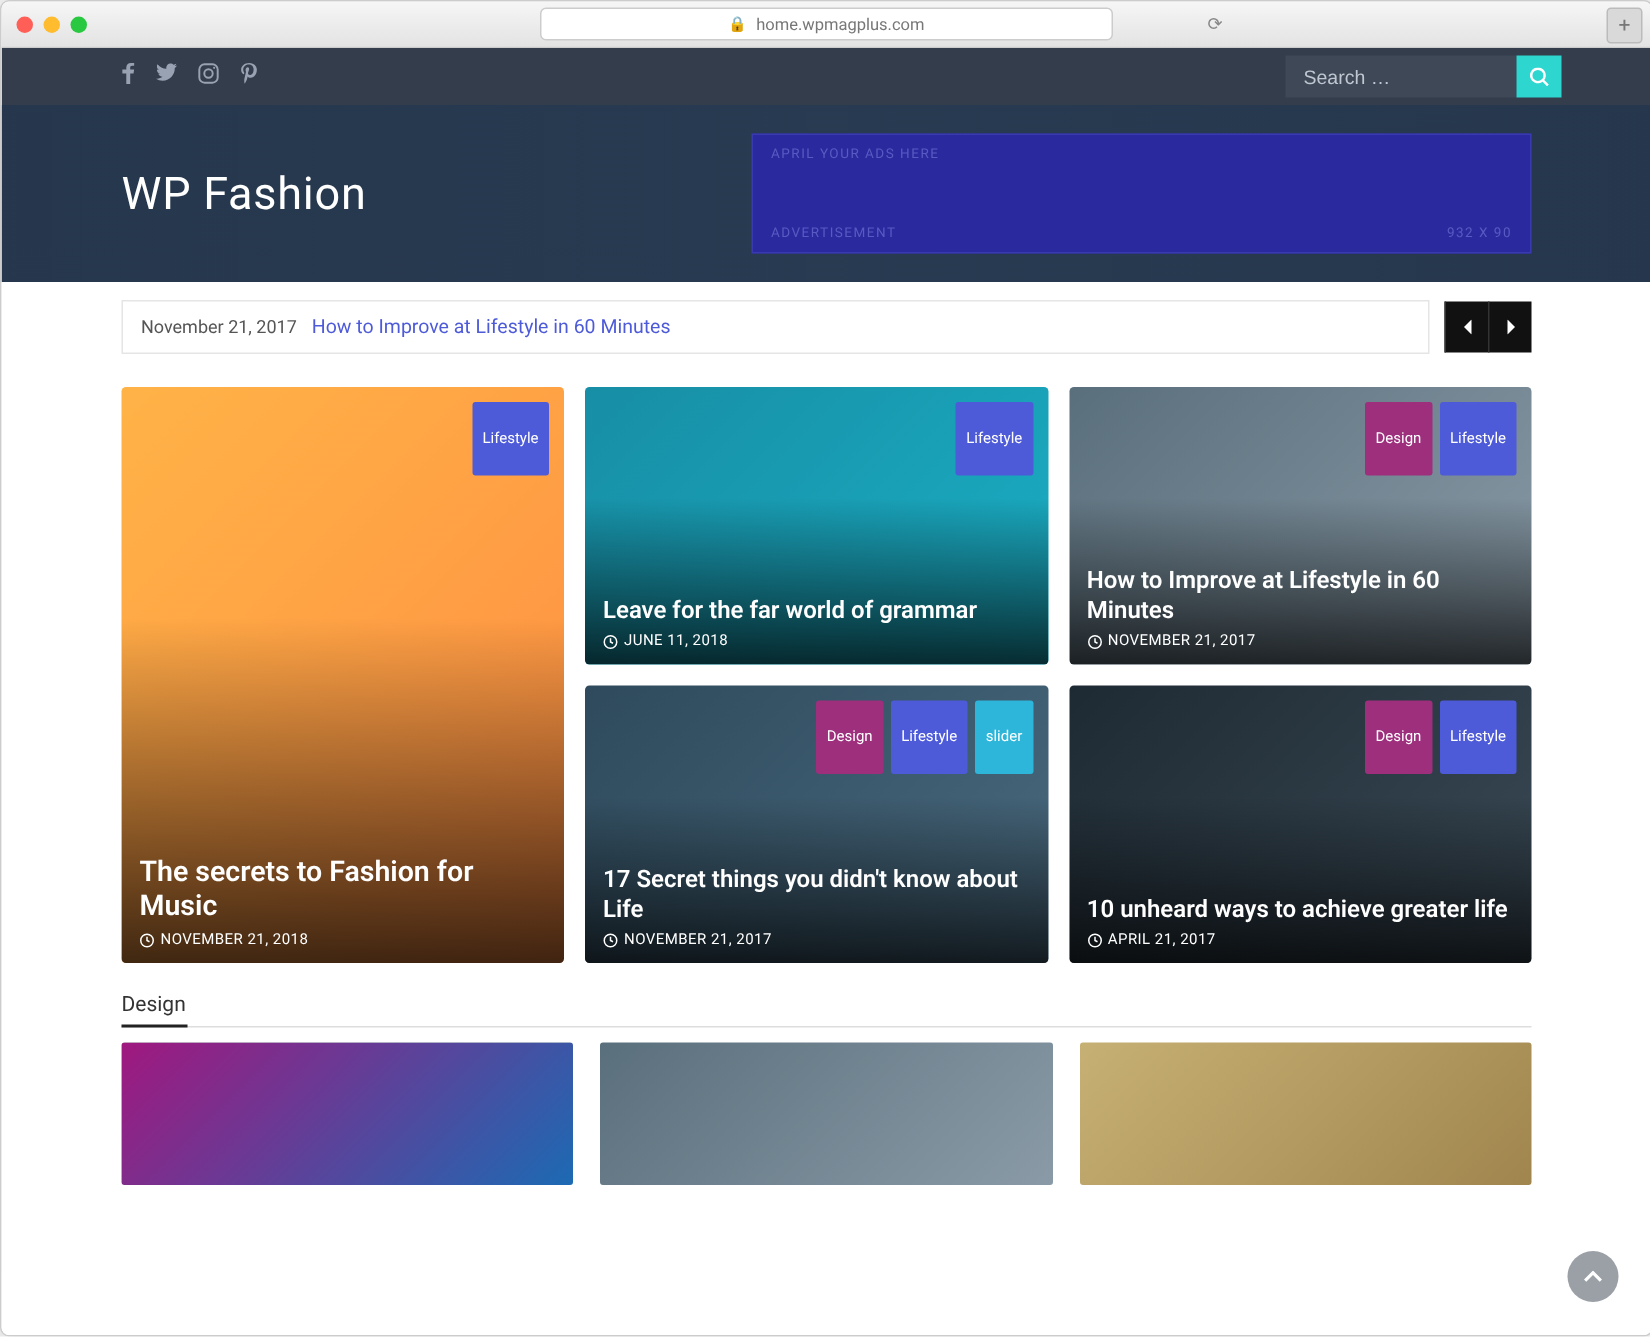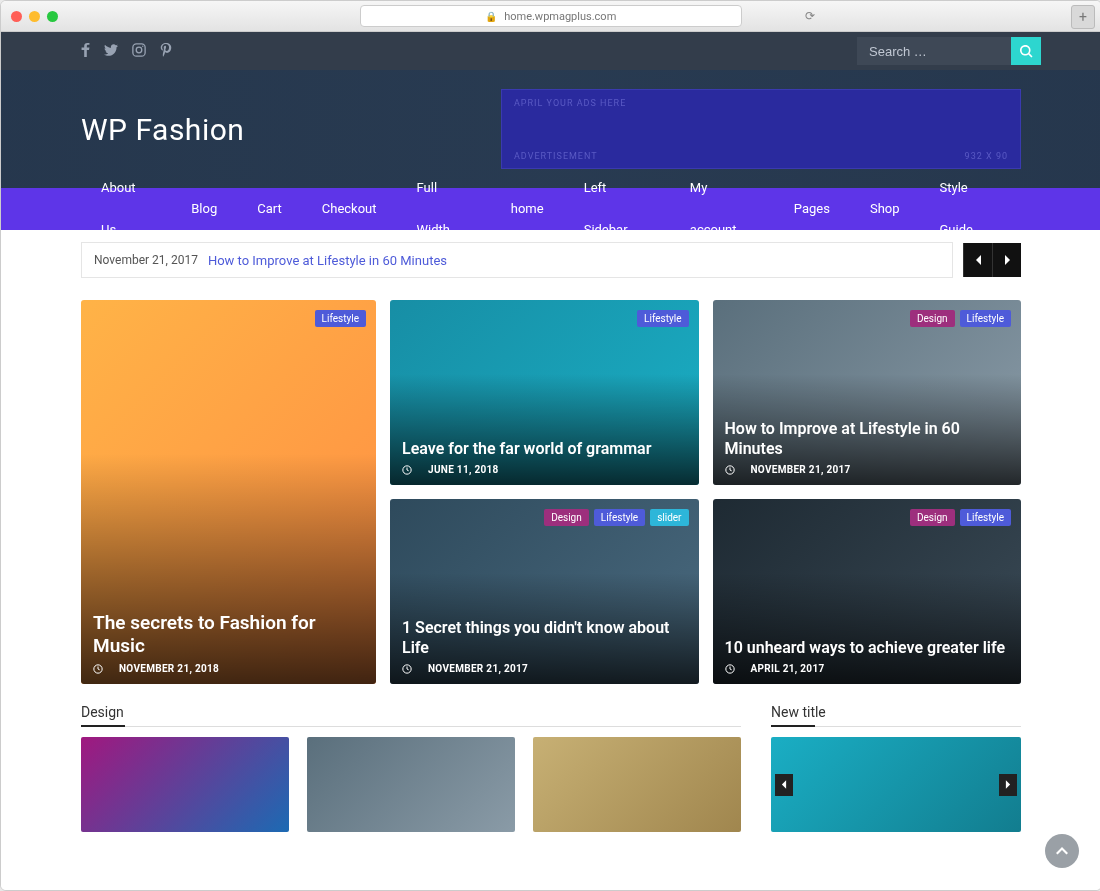--- a/index.html
+++ b/index.html
@@ -58,27 +58,27 @@
   .ticker-title{color:#4e5bd9}
   .ticker-nav{display:flex;margin-left:10px}
   .ticker-btn{width:28px;height:34px;background:#111;color:#fff;display:flex;align-items:center;justify-content:center;border-left:1px solid #333;cursor:pointer;font-size:13px}
   
   
   .featured{padding:10px 80px 20px;display:grid;grid-template-columns:295px 1fr 1fr;grid-template-rows:185px 185px;gap:14px}
   .card{position:relative;border-radius:3px;overflow:hidden;background-size:cover;background-position:center;cursor:pointer}
   .card .overlay{position:absolute;inset:0;background:linear-gradient(to bottom,rgba(0,0,0,0) 40%,rgba(0,0,0,.75) 100%)}
   .card.big{grid-row:1/3}
   .tags{position:absolute;top:10px;right:10px;display:flex;gap:5px}
-  .tag{font-size:10px;color:#fff;padding:3px 7px;border-radius:2px;background:var(--tag-blue)}
+  .tag{font-size:10px;color:#fff;padding:19px 7px;border-radius:2px;background:var(--tag-blue)}
   .tag.design{background:var(--tag-design)}
   .tag.slider{background:var(--tag-slider)}
   .card-content{position:absolute;left:12px;right:12px;bottom:10px;color:#fff}
   .card-title{font-size:16px;font-weight:600;margin:0 0 5px;line-height:1.25}
   .card.big .card-title{font-size:19px}
-  .card-meta{font-size:10px;display:flex;align-items:center;gap:16px;text-transform:uppercase;font-weight:700;letter-spacing:.3px}
+  .card-meta{font-size:10px;display:flex;align-items:center;gap:4px;text-transform:uppercase;font-weight:400;letter-spacing:.3px}
   .clock{display:inline-flex}
   
   
   .bg1{background:linear-gradient(135deg,#ffb347,#ff8c42)}
   .bg2{background:linear-gradient(135deg,#178ea5,#1aaec4)}
   .bg3{background:linear-gradient(135deg,#5a6f7c,#8a9ba7)}
   .bg4{background:linear-gradient(135deg,#2e4a5c,#4a6a7f)}
   .bg5{background:linear-gradient(135deg,#1e2a33,#3a4a56)}
   
   
@@ -159,33 +159,20 @@
 
     <div class="hero-header">
       <div class="site-title">WP Fashion</div>
       <div class="ad-box">
         <div class="ad-top">APRIL YOUR ADS HERE</div>
         <div class="ad-bottom-left">ADVERTISEMENT</div>
         <div class="ad-bottom-right">932 X 90</div>
       </div>
     </div>
 
-    <div class="main-nav" id="main-nav">
-        <a>About Us</a>
-        <a>Blog</a>
-        <a>Cart</a>
-        <a>Checkout</a>
-        <a>Full Width</a>
-        <a>home</a>
-        <a>Left Sidebar</a>
-        <a>My account</a>
-        <a>Pages</a>
-        <a>Shop</a>
-        <a>Style Guide</a>
-      </div>
 
     <div class="ticker-row">
       <div class="ticker-box">
         <span class="ticker-date">November 21, 2017</span>
         <span class="ticker-title">How to Improve at Lifestyle in 60 Minutes</span>
       </div>
       <div class="ticker-nav">
         <div class="ticker-btn">
           <svg width="7" height="10" viewBox="0 0 7 10" fill="#fff">
               <path d="M6 0L1 5l5 5V0z"></path>
@@ -250,21 +237,21 @@
           </div>
         </div>
         <div class="card bg4">
           <div class="overlay"></div>
           <div class="tags">
             <span class="tag design">Design</span>
             <span class="tag">Lifestyle</span>
             <span class="tag slider">slider</span>
           </div>
           <div class="card-content">
-            <h3 class="card-title">1 Secret things you didn't know about Life</h3>
+            <h3 class="card-title">17 Secret things you didn't know about Life</h3>
             <div class="card-meta">
               <svg class="clock" width="10" height="10" viewBox="0 0 12 12" fill="none" stroke="#fff" stroke-width="1.2">
                 <circle cx="6" cy="6" r="5"></circle>
                 <path d="M6 3v3l2 1"></path>
               </svg>
               <span>NOVEMBER 21, 2017</span>
             </div>
           </div>
         </div>
         <div class="card bg5">
@@ -288,35 +275,20 @@
 
     <div class="section-row">
       <div class="section-main">
         <div class="section-head">Design</div>
         <div class="thumb-row">
           <div class="thumb tb1"></div>
           <div class="thumb tb2"></div>
           <div class="thumb tb3"></div>
         </div>
       </div>
-      <div class="section-side">
-        <div class="section-head">New title</div>
-        <div class="side-slider">
-          <div class="side-arrow left">
-            <svg width="6" height="9" viewBox="0 0 7 10" fill="#fff">
-                <path d="M6 0L1 5l5 5V0z"></path>
-              </svg>
-          </div>
-          <div class="side-arrow right">
-            <svg width="6" height="9" viewBox="0 0 7 10" fill="#fff">
-                <path d="M1 0l5 5-5 5V0z"></path>
-              </svg>
-          </div>
-        </div>
-      </div>
     </div>
 
     <div class="scroll-top">
       <svg width="12" height="8" viewBox="0 0 12 8" fill="#fff">
           <path d="M6 0L0 6l1.5 1.5L6 3l4.5 4.5L12 6 6 0z"></path>
         </svg>
     </div>
 
   </div>
 </div>

